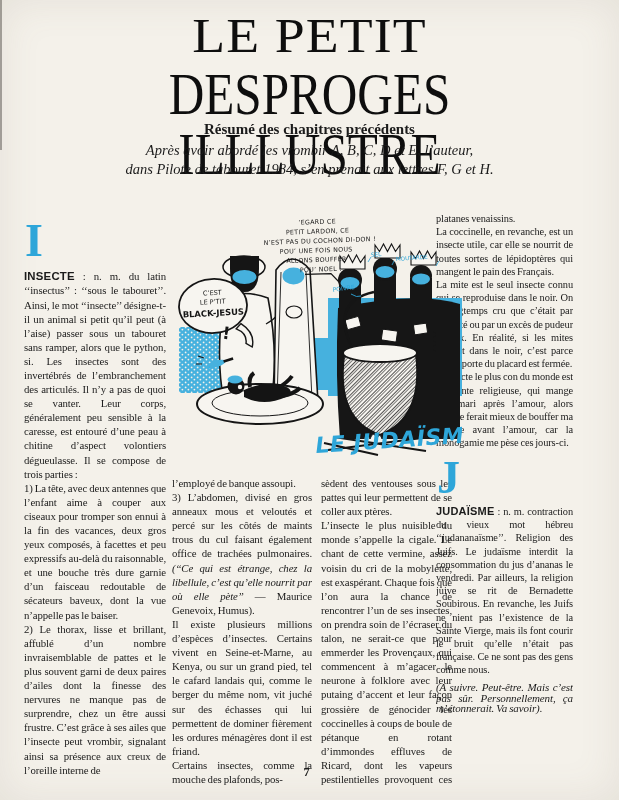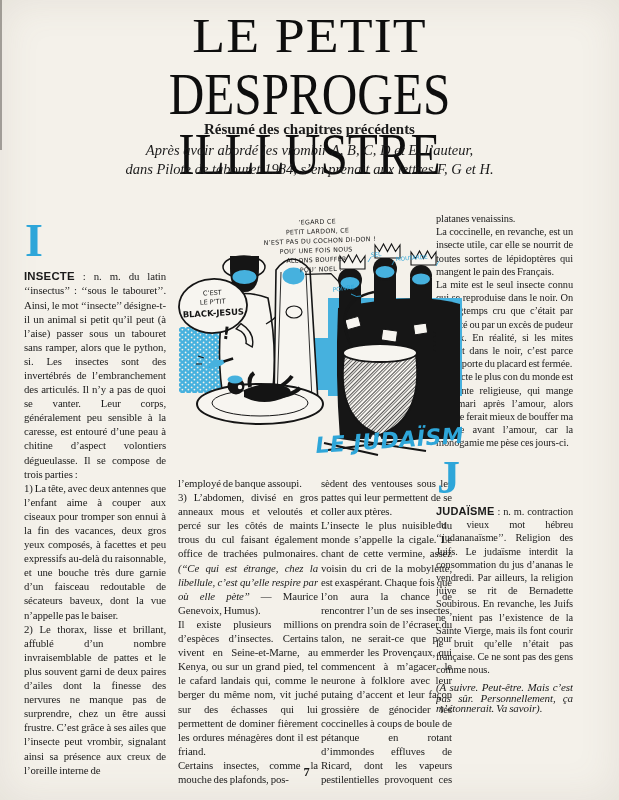--- a/index.html
+++ b/index.html
@@ -18,21 +18,21 @@
          font-family:"Liberation Serif",serif;}
   .recap-h{font-weight:bold;font-size:15px;margin-bottom:3px;}
   .recap-i{font-style:italic;font-size:14.5px;line-height:18.5px;}
 
   
   .col{position:absolute;font-family:"Liberation Serif",serif;font-size:10.8px;
        line-height:14.1px;text-align:justify;letter-spacing:-0.1px;word-spacing:-0.6px;
        hyphens:auto;-webkit-hyphens:auto;}
   .flow{white-space:pre-line;margin:0;}
   .col1{left:24px;top:220px;width:142px;height:566px;overflow:hidden;}
-  .col2{left:178px;top:476px;width:140px;height:310px;overflow:hidden;}
+  .col2{left:172px;top:476px;width:140px;height:310px;overflow:hidden;}
   .col3{left:321px;top:476px;width:131px;height:312px;overflow:hidden;}
   .col4{left:436px;top:212px;width:137px;height:580px;overflow:hidden;
         font-size:10.4px;line-height:13.2px;}
   .headword{font-family:"Liberation Sans",sans-serif;font-weight:bold;font-size:11.4px;
             letter-spacing:0.2px;}
   .col4 .headword{font-size:11px;}
   .qitalic{font-style:italic;}
   .dropcap{font-family:"Liberation Serif",serif;font-weight:bold;font-size:46px;
            line-height:0.92;color:#2ea6d9;display:block;margin:0 0 7px 1px;}
   .col4 .dropcap{margin-top:7px;margin-bottom:6px;}
@@ -67,21 +67,21 @@
 
   <div class="col col1">
     <span class="dropcap">I</span>
     <p class="flow"><b class="headword">INSECTE</b><span> : n. m. du latin ‘‘insectus’’ : ‘‘sous le tabouret’’. Ainsi, le mot ‘‘insecte’’ désigne-t-il un animal si petit qu’il peut (à l’aise) passer sous un tabouret sans ramper, alors que le python, si. Les insectes sont des invertébrés de l’embranchement des articulés. Il n’y a pas de quoi se vanter. Leur corps, généralement peu sensible à la caresse, est entouré d’une peau à chitine d’aspect volontiers dégueulasse. Il se compose de trois parties :
 1) La tête, avec deux antennes que l’enfant aime à couper aux ciseaux pour tromper son ennui à la fin des vacances, deux gros yeux composés, à facettes et peu expressifs au-delà du raisonnable, et une bouche très dure garnie d’un faisceau redoutable de sécateurs baveux, dont la vue n’appelle pas le baiser.
 2) Le thorax, lisse et brillant, affublé d’un nombre invraisemblable de pattes et le plus souvent garni de deux paires d’ailes dont la finesse des nervures ne manque pas de surprendre, chez un être aussi frustre. C’est grâce à ses ailes que l’insecte peut vrombir, signalant ainsi sa présence aux creux de l’oreille interne de</span></p>
   </div>
 
   <div class="col col2">
     <p class="flow"><span>l’employé de banque assoupi.
-3) L’abdomen, divisé en gros anneaux mous et veloutés et percé sur les côtés de maints trous du cul faisant également office de trachées pulmonaires. </span><span class="qitalic">(‘‘Ce qui est étrange, chez la libellule, c’est qu’elle respire par où elle pète’’</span><span> — Maurice Genevoix, Humus).
+3) L’abdomen, divisé en gros anneaux mous et veloutés et percé sur les côtés de maints trous du cul faisant également office de trachées pulmonaires. </span><span class="qitalic">(‘‘Ce qui est étrange, chez la libellule, c’est qu’elle nourrit par où elle pète’’</span><span> — Maurice Genevoix, Humus).
 Il existe plusieurs millions d’espèces d’insectes. Certains vivent en Seine-et-Marne, au Kenya, ou sur un grand pied, tel le cafard landais qui, comme le berger du même nom, vit juché sur des échasses qui lui permettent de dominer fièrement les ordures ménagères dont il est friand.
 Certains insectes, comme la mouche des plafonds, pos-</span></p>
   </div>
 
   <div class="col col3">
     <p class="flow"><span>sèdent des ventouses sous les pattes qui leur permettent de se coller aux ptères.
 L’insecte le plus nuisible du monde s’appelle la cigale. Le chant de cette vermine, assez voisin du cri de la mobylette, est exaspérant. Chaque fois que l’on aura la chance de rencontrer l’un de ses insectes, on prendra soin de l’écraser du talon, ne serait-ce que pour emmerder les Provençaux, qui commencent à m’agacer le neurone à folklore avec leur putaing d’accent et leur façon grossière de génocider les coccinelles à coups de boule de pétanque en rotant d’immondes effluves de Ricard, dont les vapeurs pestilentielles provoquent ces douloureuses cicatrices brunâtres sur les troncs des</span></p>
   </div>
 
   <div class="col col4">

